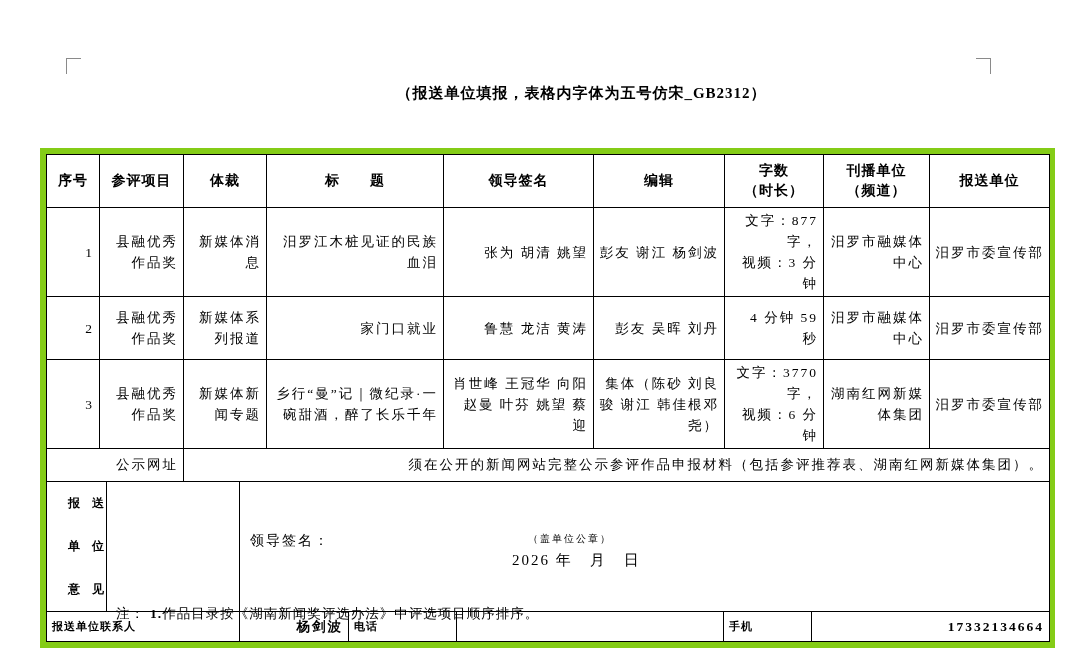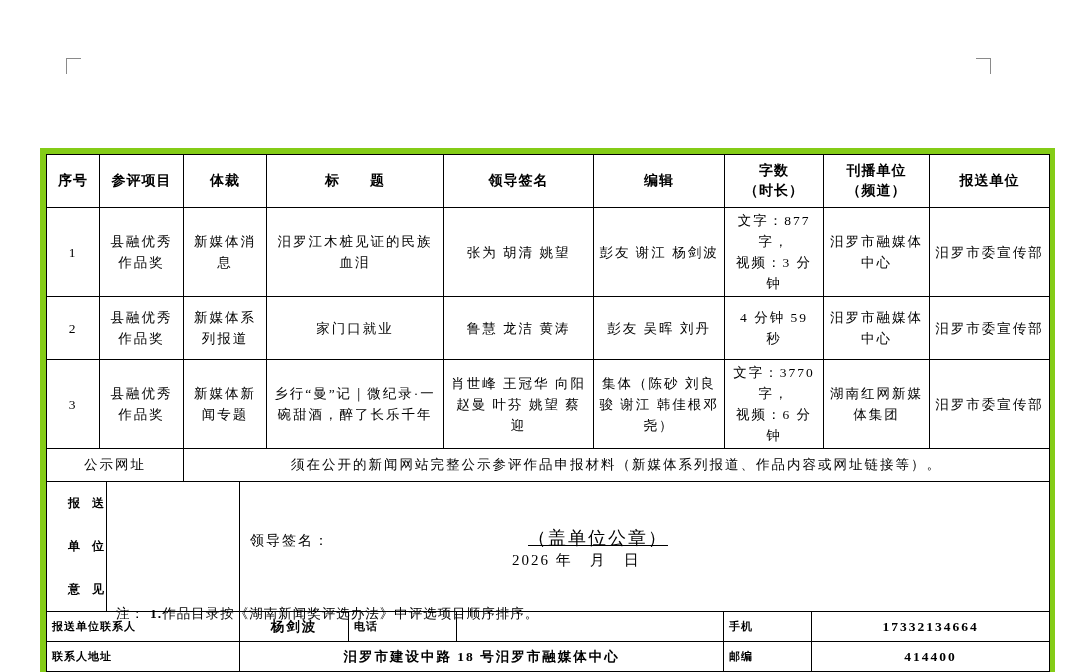--- a/index.html
+++ b/index.html
@@ -15,44 +15,45 @@
   .heading{position:absolute;left:80px;top:76px;width:1003px;text-align:center;}
   .title{font-size:30px;font-weight:bold;letter-spacing:2px;line-height:34px;}
   .subtitle{margin-top:8px;font-size:15px;font-weight:bold;letter-spacing:1px;}
 
   .grid{position:absolute;left:40px;top:148px;width:1003px;border:6px solid #84cc16;background:#fff;}
   table{border-collapse:collapse;table-layout:fixed;width:1003px;}
   td,th{border:1px solid #000;padding:2px 5px;vertical-align:middle;overflow:hidden;
         font-size:13.5px;line-height:21px;white-space:pre-line;}
   .nt td,.nt th{border-top:none;}
   th{font-weight:bold;font-size:14px;letter-spacing:1px;text-align:center;line-height:20px;}
-  .c{text-align:center;letter-spacing:2px;}
-  .l{text-align:center;letter-spacing:2px;}
+  .c{text-align:right;letter-spacing:2px;}
+  .l{text-align:right;letter-spacing:2px;}
   .b{font-weight:bold;}
   .lbl{font-weight:bold;font-size:11px;letter-spacing:1px;text-align:left;}
   .opinion-label{font-weight:bold;font-size:12px;line-height:43px;text-align:right;padding:0 2px;}
   .sigcell{position:relative;padding:0;}
   .sig-line{position:absolute;left:10px;top:48px;font-size:14px;letter-spacing:2px;}
-  .seal{position:absolute;left:288px;top:46px;font-size:18px;letter-spacing:2px;text-decoration:underline;}
+  .seal{position:absolute;left:288px;top:46px;font-size:10px;letter-spacing:2px;}
   .dateline{position:absolute;left:272px;top:68px;font-size:15px;letter-spacing:2px;}
   .notes{position:absolute;left:116px;top:602px;font-size:13.5px;line-height:24px;letter-spacing:1px;}
   .note-row{display:flex;}
   .note-prefix{width:34px;}
   .note-num{font-weight:bold;font-family:"Liberation Serif",serif;}
   .note2{margin-left:34px;}
 </style>
 </head>
 <body>
 
 <div class="doc">
 
   <div class="mark tl"></div>
   <div class="mark tr"></div>
 
   <div class="heading">
+    <div class="subtitle">（报送单位填报，表格内字体为五号仿宋_GB2312）</div>
   </div>
 
   <div class="grid">
 
     <table>
       <colgroup>
         <col style="width:53px">
           <col style="width:84px">
           <col style="width:83px">
         <col style="width:177px">
@@ -115,21 +116,21 @@
       </table>
 
     <table class="nt">
       <colgroup>
           <col style="width:137px">
           <col style="width:866px">
         </colgroup>
       <tbody>
           <tr style="height:32px">
         <td class="l">公示网址</td>
-        <td class="l">须在公开的新闻网站完整公示参评作品申报材料（新媒体系列报道、作品内容或网址链接等）。</td>
+        <td class="l">须在公开的新闻网站完整公示参评作品申报材料（包括参评推荐表、湖南红网新媒体集团）。</td>
       </tr>
     </tbody>
       </table>
 
     <table class="nt">
       <colgroup>
           <col style="width:60px">
           <col style="width:133px">
           <col style="width:810px">
         </colgroup>
@@ -159,26 +160,20 @@
       </colgroup>
       <tbody>
           <tr style="height:30px">
         <td class="lbl">报送单位联系人</td>
         <td class="l b">杨剑波</td>
         <td class="lbl">电话</td>
         <td class="l"></td>
         <td class="lbl">手机</td>
         <td class="l b">17332134664</td>
       </tr>
-      <tr style="height:30px">
-        <td class="lbl">联系人地址</td>
-        <td class="l b" colspan="3">汨罗市建设中路 18 号汨罗市融媒体中心</td>
-        <td class="lbl">邮编</td>
-        <td class="l b">414400</td>
-      </tr>
     </tbody>
       </table>
 
   </div>
 
   <div class="notes">
     <div class="note-row">
       <span class="note-prefix">注：</span>
       <span><span class="note-num">1.</span><span>作品目录按《湖南新闻奖评选办法》中评选项目顺序排序。</span></span>
     </div>

